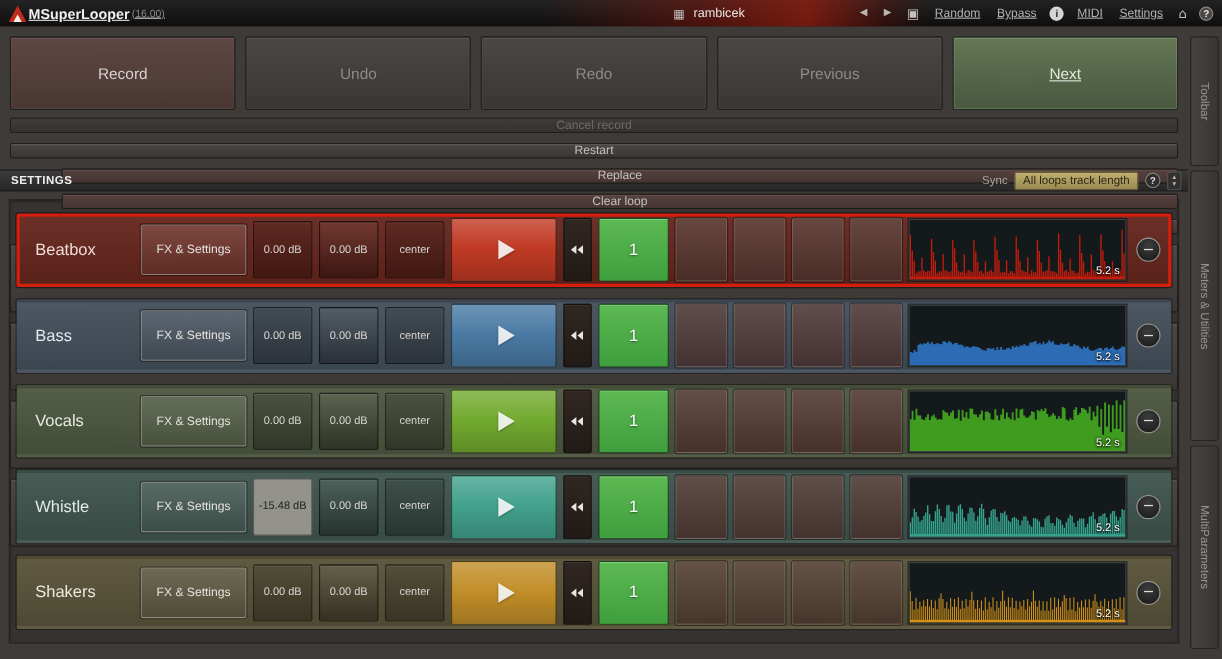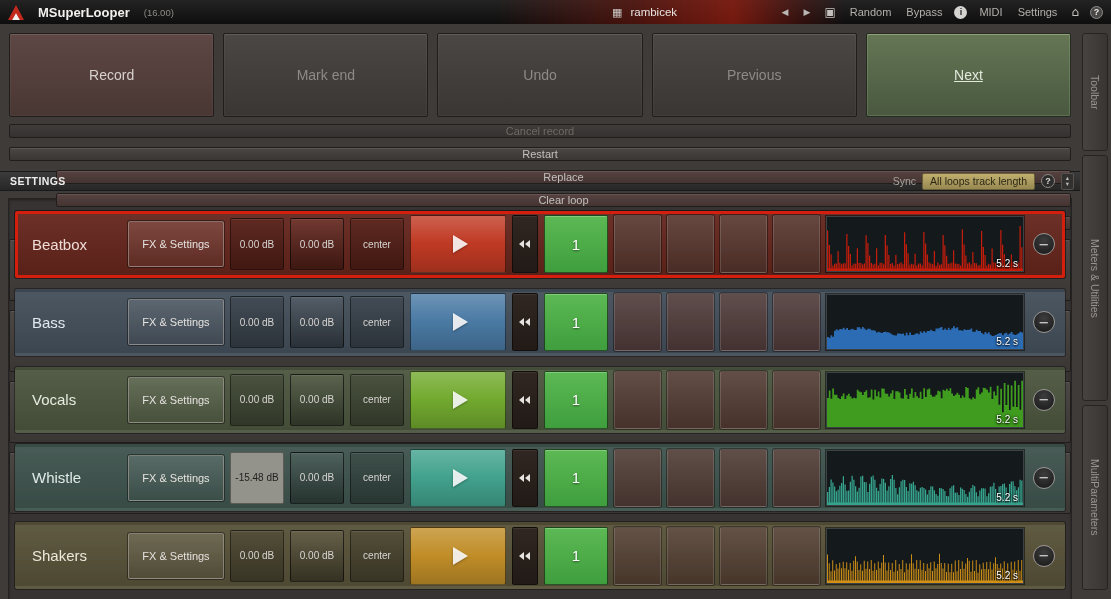--- a/index.html
+++ b/index.html
@@ -4,37 +4,37 @@
 <style>
   * { margin:0; padding:0; box-sizing:border-box; }
   html,body { width:1111px; height:599px; overflow:hidden; }
   body { font-family:"Liberation Sans", sans-serif; background:#3f3b39; cursor:default; user-select:none; }
   button { font-family:inherit; border:none; background:none; cursor:pointer; }
   .icon { font-family:"DejaVu Sans", sans-serif; }
 
   
   .titlebar { position:relative; height:24px; background:linear-gradient(180deg,#232323,#0e0e0e); display:flex; align-items:center; padding:0 8px; color:#ddd; z-index:5; }
   .preset-glow { position:absolute; left:495px; top:0; width:350px; height:100%; background:linear-gradient(90deg, rgba(120,16,8,0) 0%, rgba(140,22,10,.45) 40%, rgba(170,30,14,.65) 68%, rgba(120,16,8,.30) 88%, rgba(120,16,8,0) 100%); pointer-events:none; }
-  .tb-left { display:flex; align-items:center; gap:14px; z-index:2; }
+  .tb-left { display:flex; align-items:center; gap:2px; z-index:2;text-decoration:underline; }
   .tb-title { font-size:13px; font-weight:bold; color:#f2f0ee; }
   .tb-version { font-size:9.5px; color:#8d8b89; }
   .tb-preset { position:absolute; left:612px; top:0; height:100%; display:flex; align-items:center; gap:8px; z-index:2; }
   .grid-icon { color:#c9c5c2; font-size:11px; }
   .preset-name { font-size:11.5px; color:#e8e4e1; }
   .tb-right { margin-left:auto; display:flex; align-items:center; gap:9px; z-index:2; }
-  .tb-btn { font-size:11px; color:#b3b0ad; padding:2px 3px; }
+  .tb-btn { font-size:11px; color:#b3b0ad; padding:2px 3px;text-decoration:underline; }
   .tb-arrow { font-size:9px; color:#b9b6b3; padding:2px 3px; }
   .tb-glyph { font-size:12px; color:#c3c0bd; padding:1px 2px; }
   .circle-icon { width:13px; height:13px; border-radius:50%; background:#d6d4d1; color:#1e1e1e; font-size:9px; font-weight:bold; display:flex; align-items:center; justify-content:center; }
   .circle-help { width:13px; height:13px; border-radius:50%; background:#4a4846; border:1px solid #8d8a87; color:#e8e6e3; font-size:9px; font-weight:bold; display:flex; align-items:center; justify-content:center; }
 
   
   .content { position:absolute; left:0; top:24px; right:31px; }
 
-  .row1 { display:flex; gap:9px; margin:9px 9px 0; height:84px; }
+  .row1 { display:flex; gap:9px; margin:9px 9px 0; height:67px; }
   .big { flex:1; font-size:14px; color:#8d8a87; border-radius:2px; background:linear-gradient(180deg,#4b4745,#3a3634); border:1px solid #201e1d; box-shadow:inset 0 1px 0 rgba(255,255,255,.09), inset 0 0 0 1px rgba(255,255,255,.04); }
   .big.rec { background:linear-gradient(180deg,#5e4744,#493734); color:#d8d1ce; }
   .big.next { background:linear-gradient(180deg,#657655,#49583f); border-color:#262b22; box-shadow:inset 0 1px 0 rgba(220,240,200,.25), inset 0 0 0 1px rgba(190,220,170,.18); color:#e2e9dc;text-decoration:underline; }
 
   .row2 { display:flex; gap:9px; margin:7px 9px 0; height:31px;flex-direction:column; }
   .sm { flex:1; font-size:11px; color:#c3c0bd; border-radius:2px; background:linear-gradient(180deg,#4b4745,#3a3634); border:1px solid #201e1d; box-shadow:inset 0 1px 0 rgba(255,255,255,.09); }
   .sm.maroon { background:linear-gradient(180deg,#574341,#443431);margin-left:47px; }
   .sm.disabled { background:linear-gradient(180deg,#403c3a,#343130); color:#6e6a67; box-shadow:none; }
   .sm.bank { flex:0 0 62px; font-size:12px; }
 
@@ -103,22 +103,22 @@
     <button class="tb-btn">Settings</button>
     <button class="tb-glyph icon">⌂</button>
     <button class="circle-help">?</button>
   </div>
 </div>
 
 <div class="content">
 
   <div class="row1">
     <button class="big rec">Record</button>
-    <button class="big">Mark end</button>
     <button class="big">Undo</button>
+    <button class="big">Redo</button>
     <button class="big">Previous</button>
     <button class="big next">Next</button>
   </div>
 
   <div class="row2">
     <button class="sm disabled">Cancel record</button>
     <button class="sm">Restart</button>
     <button class="sm maroon">Replace</button>
     <button class="sm maroon">Clear loop</button>
     <button class="sm maroon">Reset all</button>

